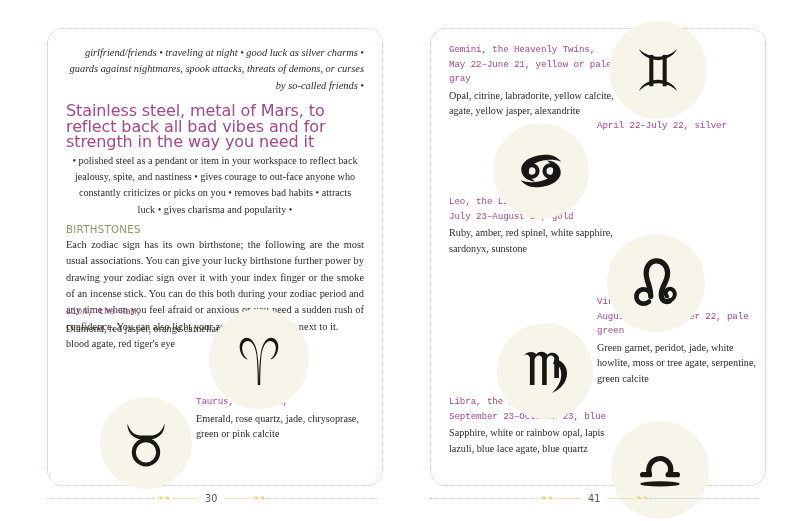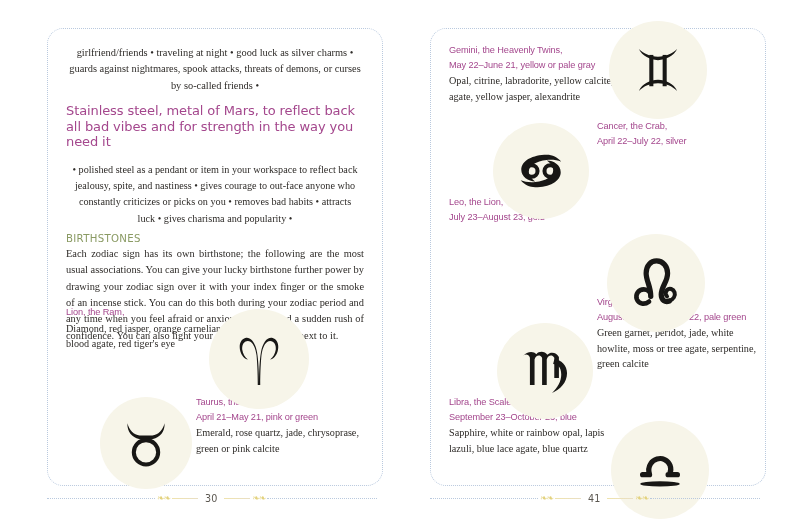--- a/index.html
+++ b/index.html
@@ -36,53 +36,53 @@
   }
 
   
   .body-text {
     font-family: "Liberation Serif", "DejaVu Serif", serif;
     font-size: 10.4px;
     line-height: 16.4px;
     color: #2e2b28;
     margin: 0;
   }
-  .centered  { text-align: center; }
+  .centered  { text-align: right; font-style: italic; }
   .justified { text-align: justify; }
 
   .bullet-block {
     font-size: 10.2px;
     line-height: 16.2px;
     text-align: center;
     color: #2e2b28;
     margin: 0;
   }
 
   
   .pink-head {
     font-family: "DejaVu Sans", "Liberation Sans", sans-serif;
-    font-size: 13px;
+    font-size: 16px;
     line-height: 15.6px;
     color: #a4478d;
     letter-spacing: -0.1px;
     margin: 0;
   }
   .section-head {
     font-family: "DejaVu Sans", "Liberation Sans", sans-serif;
     font-size: 10.2px;
     letter-spacing: 0.3px;
     color: #8a9a63;
     margin: 0 0 2px 0;
   }
 
   
   .sign-text { width: 168px; }
   .sign-name,
   .sign-dates {
-    font-family: Liberation Sans, sans-serif;
+    font-family: Liberation Mono, monospace;
     font-size: 9.2px;
     line-height: 14.6px;
     color: #a4478d;
     letter-spacing: -0.1px;
     margin: 0;
   }
   .sign-stones {
     font-family: "Liberation Serif", "DejaVu Serif", serif;
     font-size: 10.2px;
     line-height: 15.4px;
@@ -144,34 +144,33 @@
 
 <div id="spread">
 
   <div class="page" id="page-left">
     <div class="page-inner">
 
       <p class="body-text centered" style="margin-top:4px;">girlfriend/friends • traveling at night • good luck as silver charms • guards against nightmares, spook attacks, threats of demons, or curses by so-called friends •</p>
 
       <p class="pink-head" style="margin-top:9px;">Stainless steel, metal of Mars, to reflect back all bad vibes and for strength in the way you need it</p>
 
-      <p class="bullet-block" style="margin-top:12px; padding:0 6px;">• polished steel as a pendant or item in your workspace to reflect back jealousy, spite, and nastiness • gives courage to out-face anyone who constantly criticizes or picks on you • removes bad habits • attracts luck • gives charisma and popularity •</p>
+      <p class="bullet-block" style="margin-top:3px; padding:0 6px;">• polished steel as a pendant or item in your workspace to reflect back jealousy, spite, and nastiness • gives courage to out-face anyone who constantly criticizes or picks on you • removes bad habits • attracts luck • gives charisma and popularity •</p>
 
       <p class="section-head" style="margin-top:6px;">BIRTHSTONES</p>
 
       <p class="body-text justified">Each zodiac sign has its own birthstone; the following are the most usual associations. You can give your lucky birthstone further power by drawing your zodiac sign over it with your index finger or the smoke of an incense stick. You can do this both during your zodiac period and any time when you feel afraid or anxious or you need a sudden rush of confidence. You can also light your zodiac candle color next to it.</p>
 
       <div class="sign-text" style="position:absolute; left:18px; top:276px;">
         <p class="sign-name">Lion, the Ram,</p>
         <p class="sign-stones">Diamond, red jasper, orange carnelian, blood agate, red tiger's eye</p>
       </div>
 
       <div class="sign-text" style="position:absolute; left:148px; top:366px; width:176px;">
         <p class="sign-name">Taurus, the Bull,</p>
-        <p class="sign-dates">April 21–May 21, pink or green</p>
         <p class="sign-stones">Emerald, rose quartz, jade, chrysoprase, green or pink calcite</p>
       </div>
 
     </div>
 
     <div class="medallion" style="left:161px; top:280px; width:100px; height:100px;">
       <svg width="62" height="62" viewBox="0 0 100 100">
         <path class="glyph-fill" d="M50 92 C50 70 49 52 47 40 C44 22 36 14 28 16 C20 18 17 28 20 38 C22 45 27 50 32 51 C27 47 24 41 23 35 C22 27 26 21 32 21 C39 21 44 30 46 44 C47 54 48 72 48 92 Z"></path>
         <path class="glyph-fill" d="M50 92 C50 70 51 52 53 40 C56 22 64 14 72 16 C80 18 83 28 80 38 C78 45 73 50 68 51 C73 47 76 41 77 35 C78 27 74 21 68 21 C61 21 56 30 54 44 C53 54 52 72 52 92 Z"></path>
       </svg>
@@ -188,27 +187,27 @@
   <div class="page" id="page-right">
     <div class="page-inner">
 
       <div class="sign-text" style="position:absolute; left:18px; top:14px; width:182px;">
         <p class="sign-name">Gemini, the Heavenly Twins,</p>
         <p class="sign-dates">May 22–June 21, yellow or pale gray</p>
         <p class="sign-stones">Opal, citrine, labradorite, yellow calcite, agate, yellow jasper, alexandrite</p>
       </div>
 
       <div class="sign-text" style="position:absolute; left:166px; top:90px; width:160px;">
-        <p class="sign-name">Cancer, the Crab,</p>
         <p class="sign-dates">April 22–July 22, silver</p>
       </div>
 
       <div class="sign-text" style="position:absolute; left:18px; top:166px; width:170px;">
         <p class="sign-name">Leo, the Lion,</p>
         <p class="sign-dates">July 23–August 23, gold</p>
+        <p class="sign-stones">Ruby, amber, red spinel, white sapphire, sardonyx, sunstone</p>
       </div>
 
       <div class="sign-text" style="position:absolute; left:166px; top:266px; width:162px;">
         <p class="sign-name">Virgo, the Maiden,</p>
         <p class="sign-dates">August 24–September 22, pale green</p>
         <p class="sign-stones">Green garnet, peridot, jade, white howlite, moss or tree agate, serpentine, green calcite</p>
       </div>
 
       <div class="sign-text" style="position:absolute; left:18px; top:366px; width:172px;">
         <p class="sign-name">Libra, the Scales,</p>

